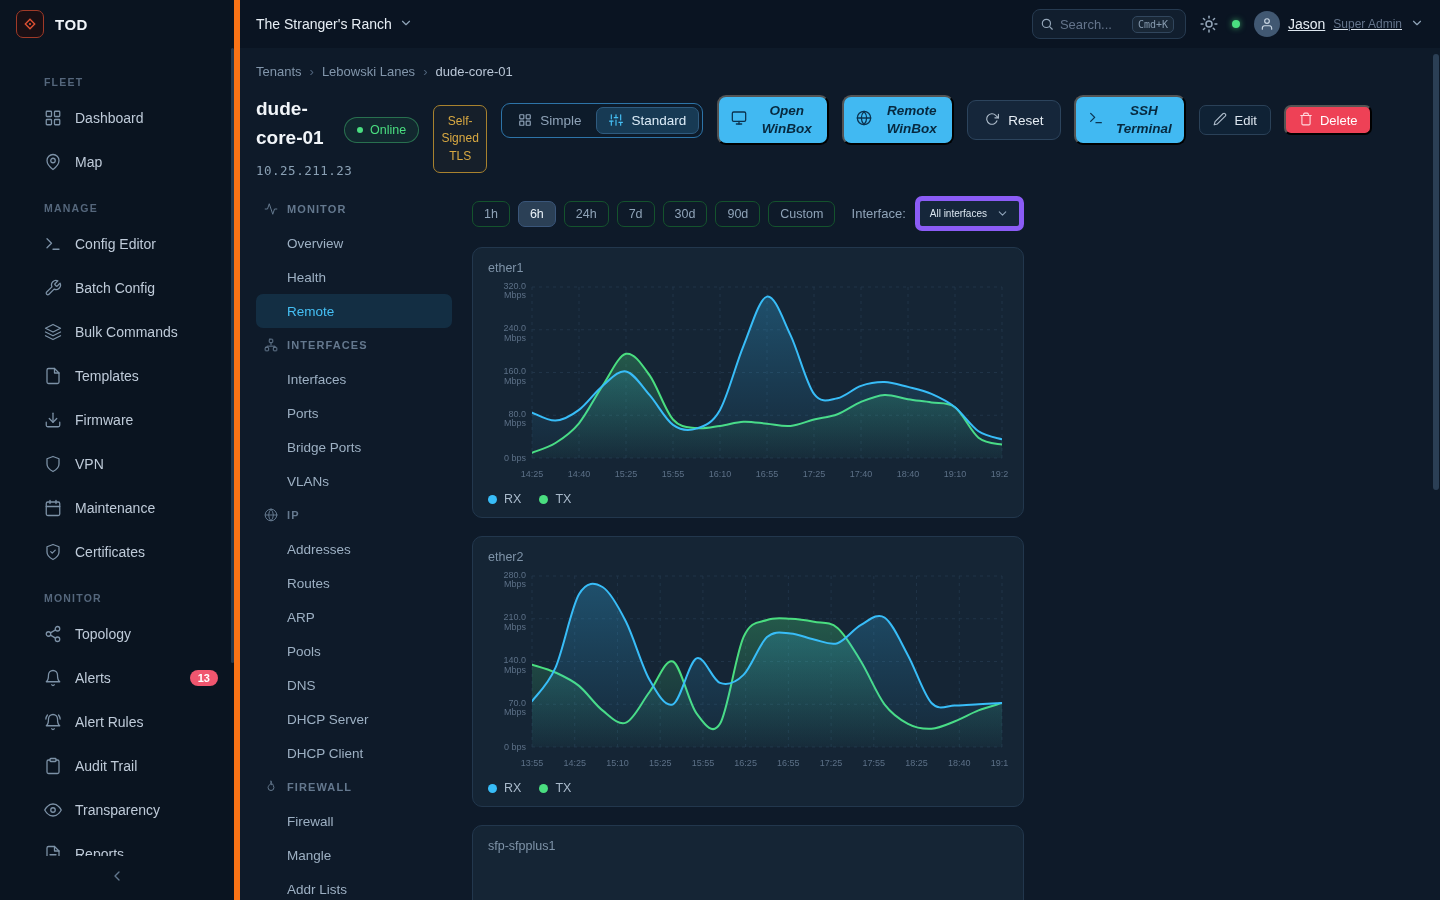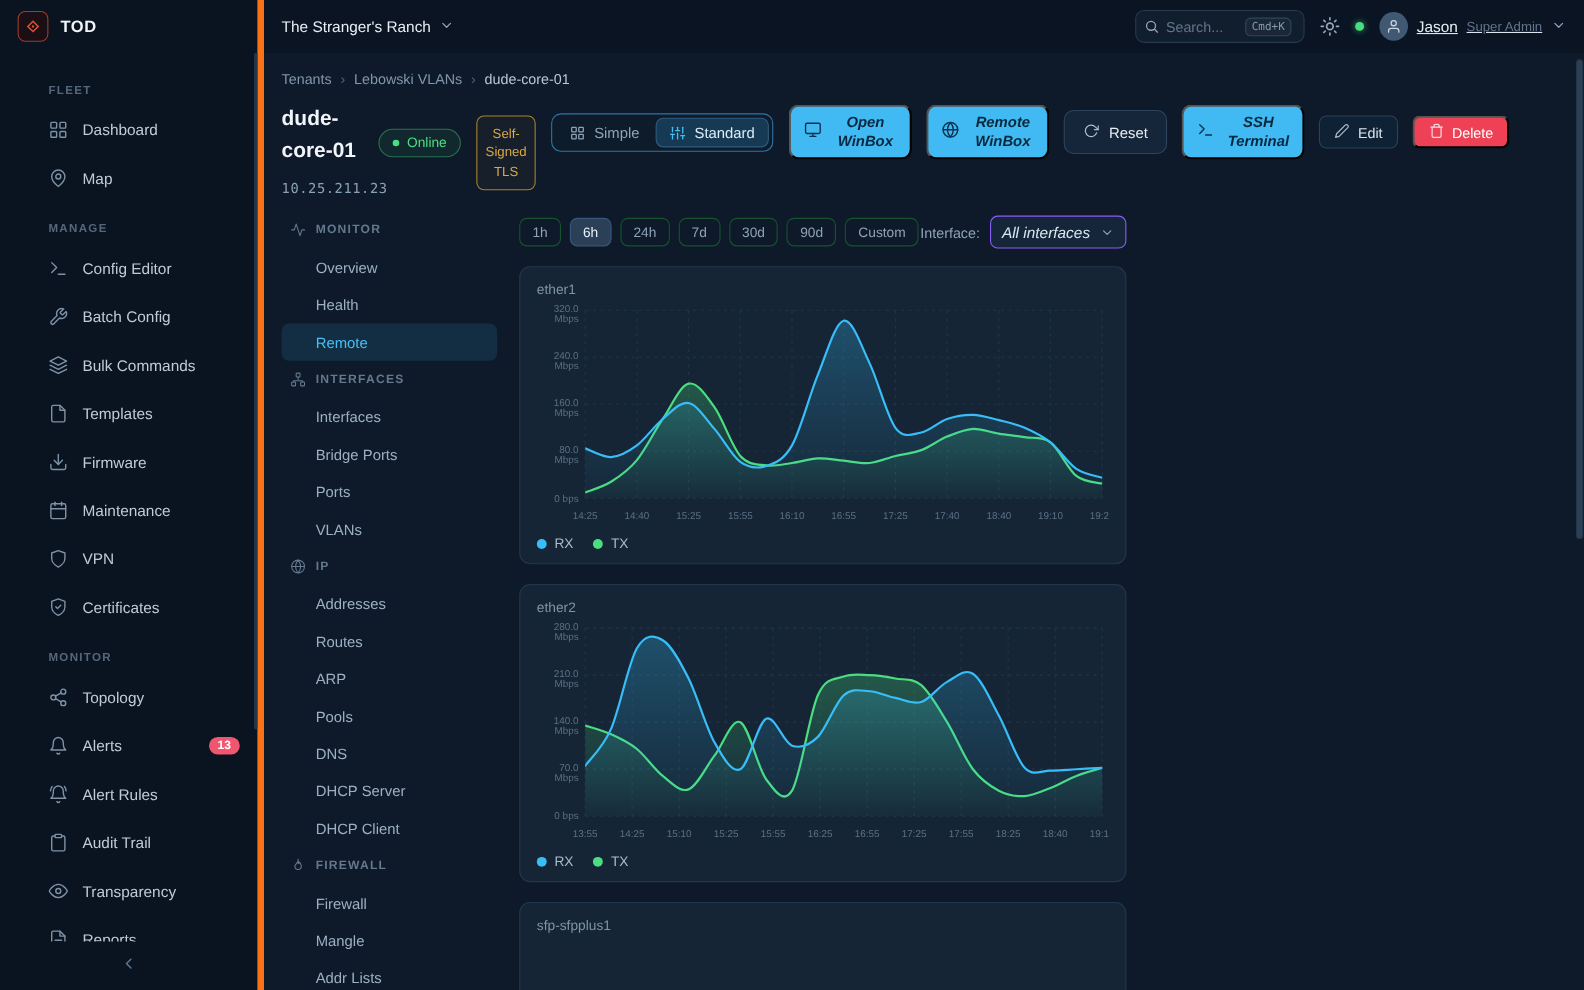--- a/index.html
+++ b/index.html
@@ -98,21 +98,21 @@
   .tls-badge {
     margin-top:10px; width:54px; padding:7px 4px; text-align:center; border-radius:7px;
     border:1px solid #a8822e; color:#d9a942; font-size:12px; line-height:1.45;
     background:rgba(217,169,66,.04); flex:none;
   }
   .view-toggle {
     margin-top:8px; display:flex; gap:2px; background:#0d1b2a; border:1px solid #2d74a8;
     border-radius:9px; padding:3px; flex:none; align-self:flex-start;
   }
   .seg {
-    display:flex; align-items:center; gap:8px; padding:6px 13px; border-radius:7px;
+    display:flex; align-items:flex-start; gap:8px; padding:6px 13px; border-radius:7px;
     font-size:13.5px; color:#8fa3b8; cursor:pointer; white-space:nowrap;
   }
   .seg .ic { display:flex; }
   .seg.active { background:#173a54; color:#dcecf8; border:1px solid #2f5b7f; padding:5px 12px; }
   .seg.active .ic { color:#45c0f5; }
 
   .action-buttons { display:flex; gap:13px; align-items:flex-start; }
   .btn { display:flex; align-items:center; cursor:pointer; border-radius:9px; font-family:inherit; }
   .btn-xl {
     width:112px; height:50px; gap:9px; padding:0 10px 0 12px; background:#41b9f2;
@@ -148,22 +148,22 @@
   .controls-row { display:flex; align-items:center; justify-content:space-between; margin:4px 0 16px; }
   .time-ranges { display:flex; gap:8px; }
   .tr-btn {
     padding:5px 11px; font-size:12.5px; color:#8fa3b8; border:1px solid #14532d;
     border-radius:7px; background:transparent; cursor:pointer; font-family:inherit;
   }
   .tr-btn.active { background:#2b4056; color:#eaf1f7; border-color:#3a567a; }
   .iface-filter { display:flex; align-items:center; gap:9px; }
   .iface-label { font-size:13px; color:#8fa3b8; }
   .iface-select {
-    display:flex; align-items:center; gap:9px; background:#15263a; border:1px solid #8b5cf6;
-    border-radius:7px; padding:6px 10px; color:#dbe6f0; font-size:14px; cursor:pointer;font-style:italic;
+    display:flex; align-items:center; gap:9px; background:#15263a; border:5px solid #8b5cf6;
+    border-radius:7px; padding:6px 10px; color:#dbe6f0; font-size:10px; cursor:pointer;
   }
 
   .chart-card {
     width:552px; background:#152535; border:1px solid #22374d; border-radius:10px;
     padding:13px 15px 9px; margin-bottom:18px;
   }
   .chart-card.partial { min-height:95px; }
   .chart-title { font-size:12.5px; color:#7e93a8; margin-bottom:4px; }
   .chart-legend { display:flex; gap:18px; align-items:center; padding:5px 0 2px; font-size:12.5px; color:#a9bacb; }
   .legend-item { display:flex; align-items:center; gap:7px; }
@@ -251,35 +251,35 @@
               <path d="M21 15v4a2 2 0 0 1-2 2H5a2 2 0 0 1-2-2v-4"></path>
               <polyline points="7 10 12 15 17 10"></polyline>
               <line x1="12" y1="15" x2="12" y2="3"></line>
             </svg>
           </span>
           <span>Firmware</span>
         </div>
         <div class="side-item">
           <span class="ic">
             <svg width="18" height="18" viewBox="0 0 24 24" fill="none" stroke="currentColor" stroke-width="1.7" stroke-linecap="round" stroke-linejoin="round">
+              <path d="M12 22s8-4 8-10V5l-8-3-8 3v7c0 6 8 10 8 10z"></path>
+            </svg>
+          </span>
+          <span>VPN</span>
+        </div>
+        <div class="side-item">
+          <span class="ic">
+            <svg width="18" height="18" viewBox="0 0 24 24" fill="none" stroke="currentColor" stroke-width="1.7" stroke-linecap="round" stroke-linejoin="round">
               <rect x="3" y="4" width="18" height="18" rx="2"></rect>
               <line x1="16" y1="2" x2="16" y2="6"></line>
               <line x1="8" y1="2" x2="8" y2="6"></line>
               <line x1="3" y1="10" x2="21" y2="10"></line>
             </svg>
           </span>
           <span>Maintenance</span>
-        </div>
-        <div class="side-item">
-          <span class="ic">
-            <svg width="18" height="18" viewBox="0 0 24 24" fill="none" stroke="currentColor" stroke-width="1.7" stroke-linecap="round" stroke-linejoin="round">
-              <path d="M12 22s8-4 8-10V5l-8-3-8 3v7c0 6 8 10 8 10z"></path>
-            </svg>
-          </span>
-          <span>VPN</span>
         </div>
         <div class="side-item">
           <span class="ic">
             <svg width="18" height="18" viewBox="0 0 24 24" fill="none" stroke="currentColor" stroke-width="1.7" stroke-linecap="round" stroke-linejoin="round">
               <path d="M12 22s8-4 8-10V5l-8-3-8 3v7c0 6 8 10 8 10z"></path>
               <polyline points="9 11.5 11 13.5 15 9.5"></polyline>
             </svg>
           </span>
           <span>Certificates</span>
         </div>
@@ -406,21 +406,21 @@
               </svg>
           </span>
         </div>
       </div>
     </header>
 
     <div class="content">
       <div class="breadcrumb" id="breadcrumb">
           <span class="crumb">Tenants</span>
           <span class="sep">›</span>
-          <span class="crumb">Lebowski VLANs</span>
+          <span class="crumb">Lebowski Lanes</span>
           <span class="sep">›</span>
           <span class="crumb">dude-core-01</span>
         </div>
 
       <div class="device-header">
         <div class="title-col">
           <h1 class="device-title">dude-core-01</h1>
           <div class="device-ip">10.25.211.23</div>
         </div>
         <span class="online-badge">
@@ -522,22 +522,22 @@
                 <svg width="14" height="14" viewBox="0 0 24 24" fill="none" stroke="currentColor" stroke-width="1.7" stroke-linecap="round" stroke-linejoin="round">
                   <rect x="9" y="2" width="6" height="6" rx="1"></rect>
                   <rect x="2" y="16" width="6" height="6" rx="1"></rect>
                   <rect x="16" y="16" width="6" height="6" rx="1"></rect>
                   <path d="M12 8v4M5 16v-2h14v2"></path>
                 </svg>
               </span>
               <span>INTERFACES</span>
             </div>
             <div class="subnav-item">Interfaces</div>
+            <div class="subnav-item">Ports</div>
             <div class="subnav-item">Bridge Ports</div>
-            <div class="subnav-item">Ports</div>
             <div class="subnav-item">VLANs</div>
             <div class="subnav-header">
               <span class="ic">
                 <svg width="14" height="14" viewBox="0 0 24 24" fill="none" stroke="currentColor" stroke-width="1.7" stroke-linecap="round" stroke-linejoin="round">
                   <circle cx="12" cy="12" r="10"></circle>
                   <line x1="2" y1="12" x2="22" y2="12"></line>
                   <path d="M12 2a15.3 15.3 0 0 1 4 10 15.3 15.3 0 0 1-4 10 15.3 15.3 0 0 1-4-10 15.3 15.3 0 0 1 4-10z"></path>
                 </svg>
               </span>
               <span>IP</span>

